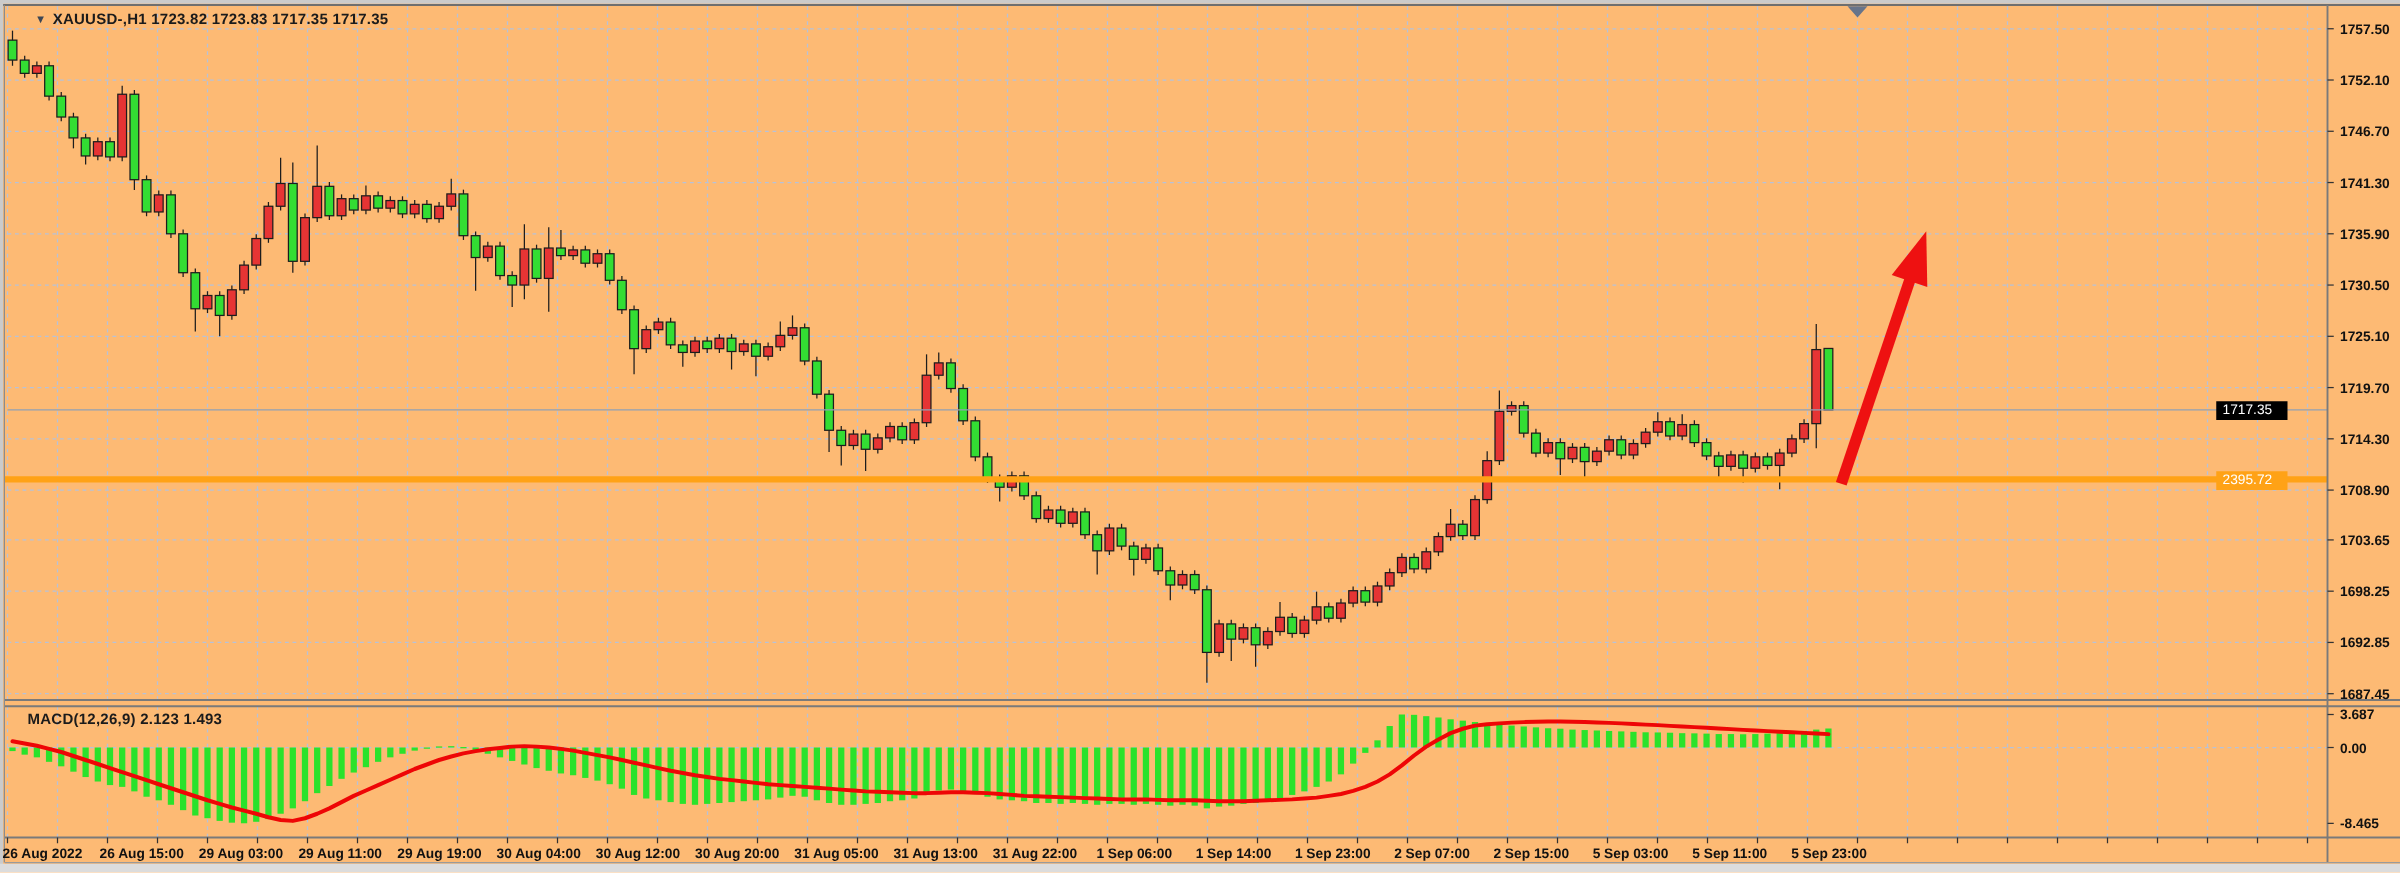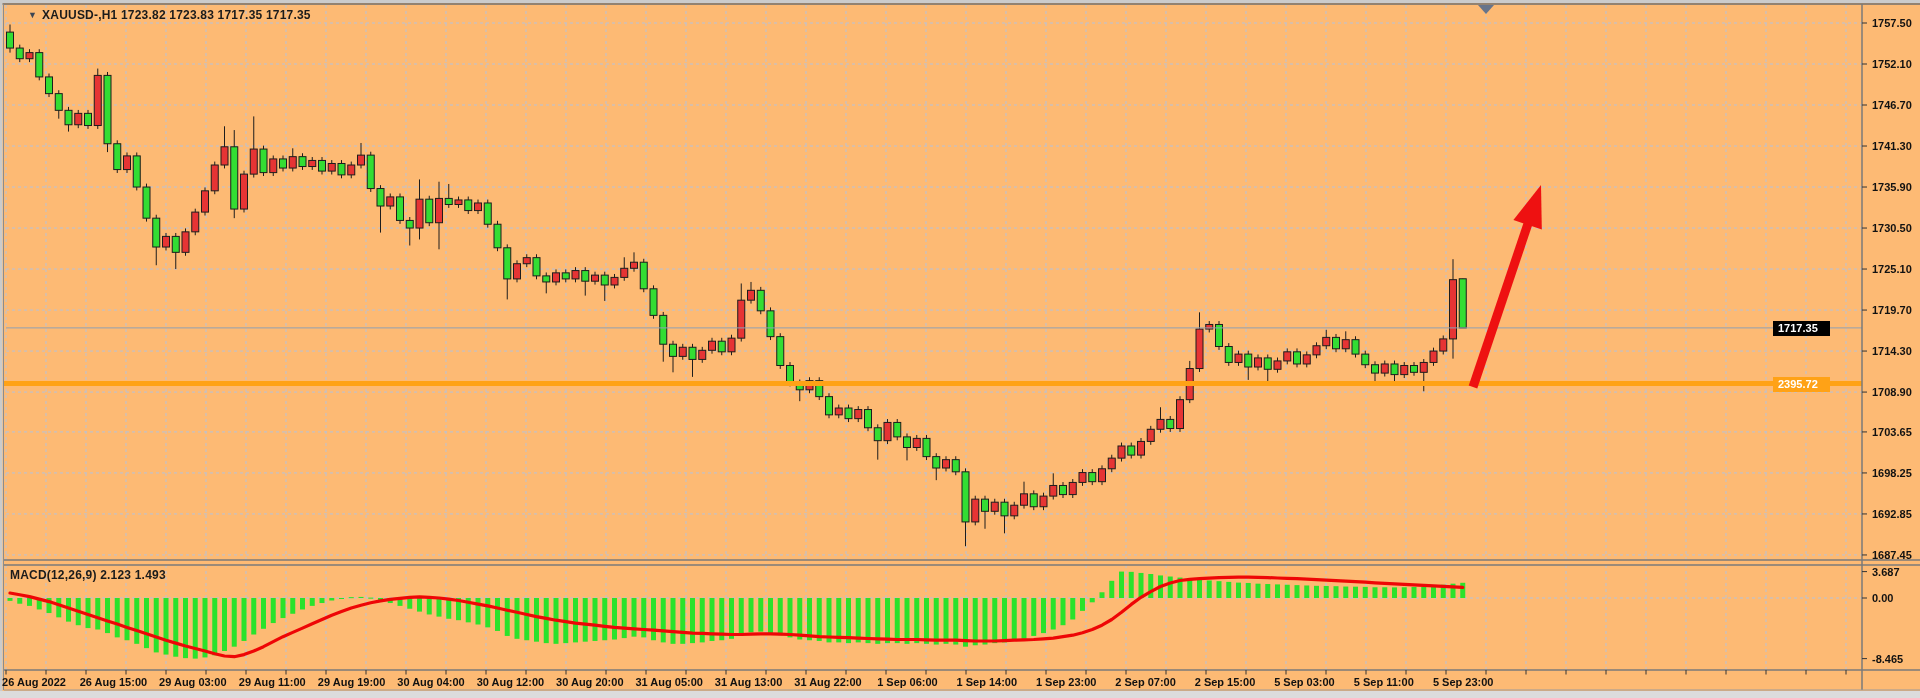--- a/index.html
+++ b/index.html
@@ -2,25 +2,25 @@
 <html><head>
 <meta charset="utf-8">
 <style>
   html,body{margin:0;padding:0;background:#fff;}
   #app{position:relative;width:1920px;height:698px;overflow:hidden;
        font-family:"Liberation Sans",sans-serif;background:#fdba74;}
   #chart-svg{position:absolute;left:0;top:0;}
   .hdr{position:absolute;font-size:12px;font-weight:bold;color:#1b1b1b;
        white-space:pre;letter-spacing:0.2px;}
   #symbol-header{left:28px;top:8px;}
-  #macd-header{left:10px;top:568px;}
+  #macd-header{left:22px;top:568px;}
   .drop-icon{display:inline-block;color:#3d4654;font-size:9px;
        vertical-align:1px;margin-right:5px;cursor:pointer;}
   .tag{position:absolute;left:1773px;width:57px;height:15px;line-height:15px;
-       font-size:11px;font-weight:bold;color:#fff;padding-left:5px;box-sizing:border-box;}
+       font-size:11px;font-weight:normal;color:#fff;padding-left:5px;box-sizing:border-box;}
   #bid-tag{top:321px;background:#000;}
   #hline-tag{top:377px;background:#ffa216;}
 </style>
 </head>
 <body>
 
 <div id="app">
   <svg id="chart-svg" width="1920" height="698">
       <rect x="0" y="0" width="1920" height="3" fill="#cbcbcb"></rect>
       <line x1="0" y1="4" x2="1920" y2="4" stroke="#6f6f6f" stroke-width="1.5"></line>

